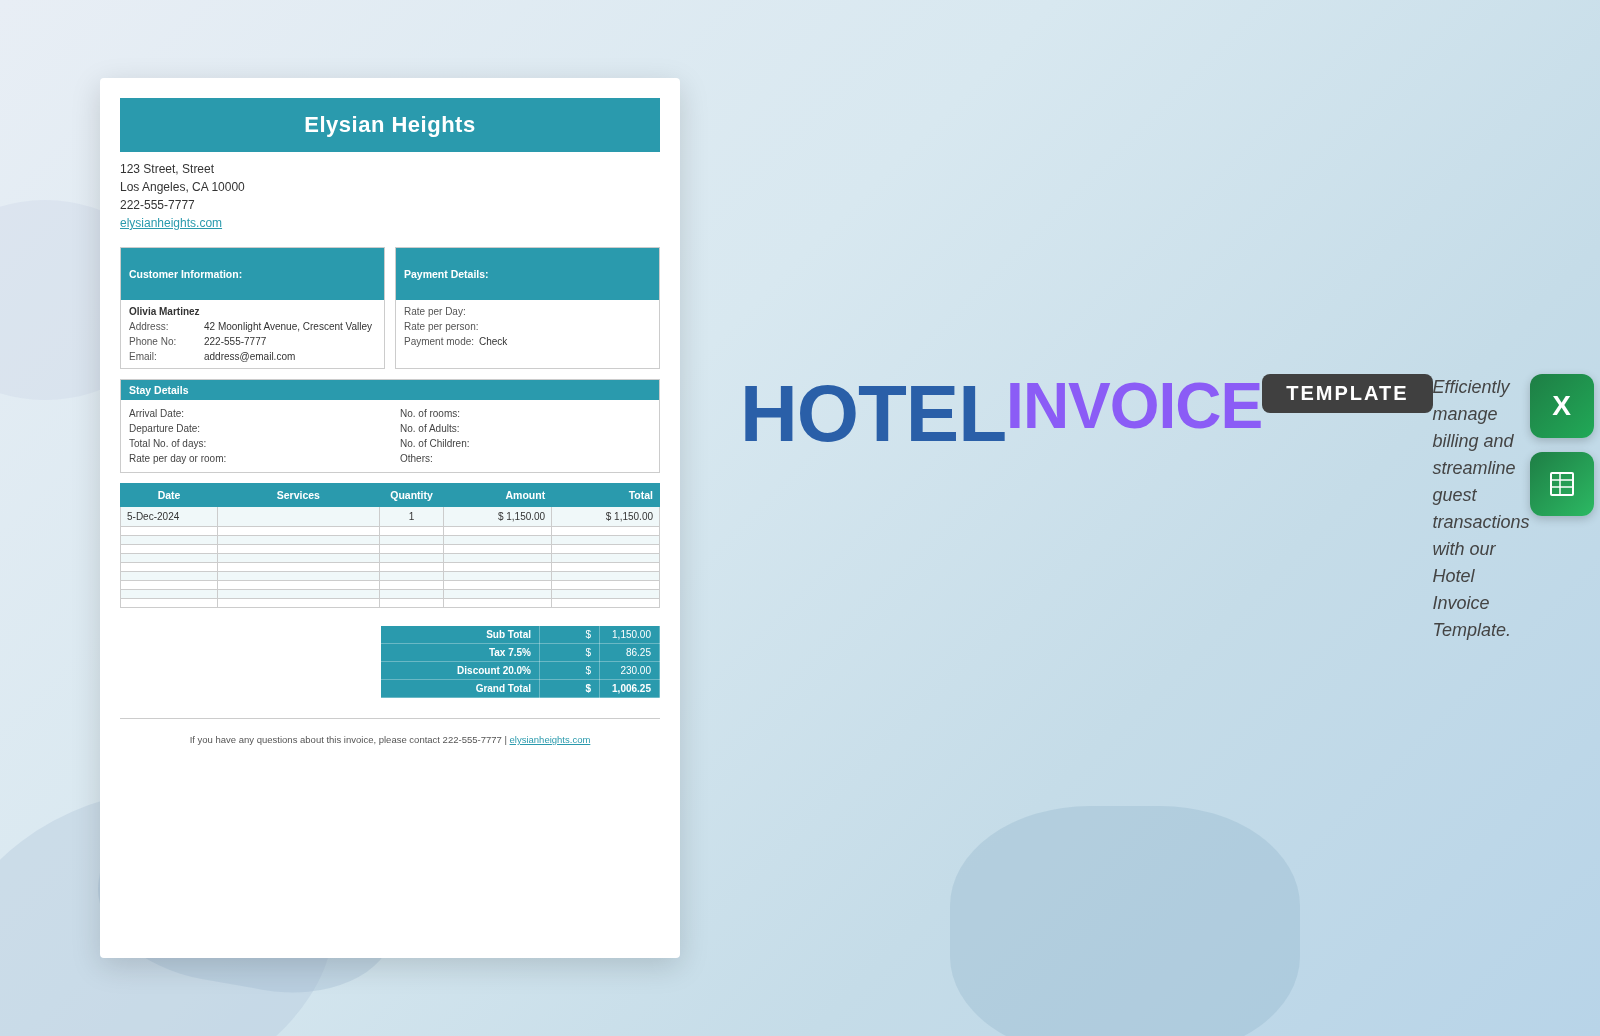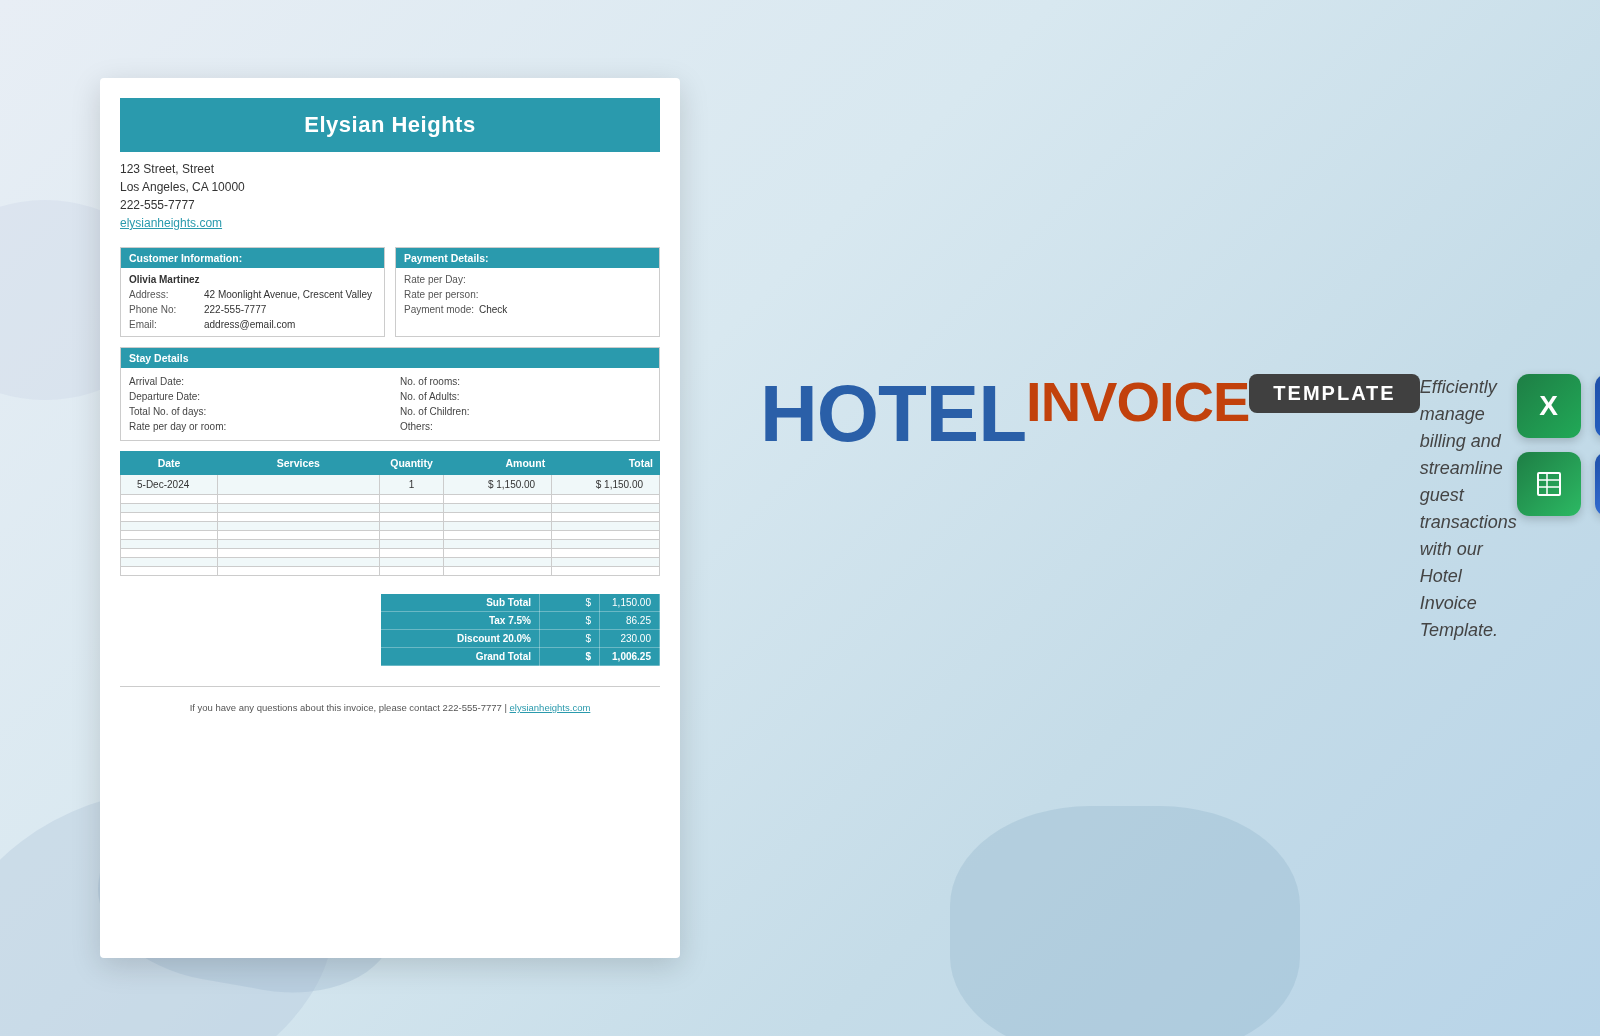--- a/index.html
+++ b/index.html
@@ -51,21 +51,21 @@
       right: 300px;
       width: 350px;
       height: 250px;
       background: rgba(140, 175, 200, 0.3);
       border-radius: 40%;
     }
 
     .main-container {
       display: flex;
       align-items: center;
-      gap: 60px;
+      gap: 40px;
       position: relative;
       z-index: 1;
       width: 1400px;
     }
 
     
     .invoice-doc {
       background: white;
       width: 580px;
       min-height: 880px;
@@ -109,21 +109,21 @@
     }
 
     .info-box {
       border: 1px solid #ccc;
       flex: 1;
     }
 
     .info-box-header {
       background: #2a9aad;
       color: white;
-      padding: 4px 8px;
+      padding: 20px 8px;
       font-weight: bold;
       font-size: 10.5px;
     }
 
     .info-box-body {
       padding: 4px 8px;
     }
 
     .info-line {
       display: flex;
@@ -183,21 +183,21 @@
     .services-table th {
       background: #2a9aad;
       color: white;
       padding: 5px 6px;
       font-size: 10.5px;
       font-weight: bold;
       text-align: center;
       border: 1px solid #2a9aad;
     }
     .services-table td {
-      padding: 4px 16px;
+      padding: 4px 6px;
       font-size: 10px;
       border: 1px solid #ccc;
       color: #333;
     }
     .services-table tr:nth-child(odd) td {
       background: #f0f8f9;
     }
     .services-table tr:nth-child(even) td {
       background: #ffffff;
     }
@@ -263,23 +263,23 @@
     .hotel-title-big {
       font-size: 80px;
       font-weight: 900;
       color: #2a5fa8;
       line-height: 1;
       letter-spacing: -1px;
       font-family: 'Arial Black', Arial, sans-serif;
     }
 
     .invoice-title-big {
-      font-size: 56px;
+      font-size: 64px;
       font-weight: 900;
-      color: #c2410c;
+      color: #8b5cf6;
       line-height: 1;
       letter-spacing: -1px;
       font-family: 'Arial Black', Arial, sans-serif;
       margin-bottom: 10px;
     }
 
     .template-badge {
       background: #404040;
       color: white;
       padding: 8px 24px;

